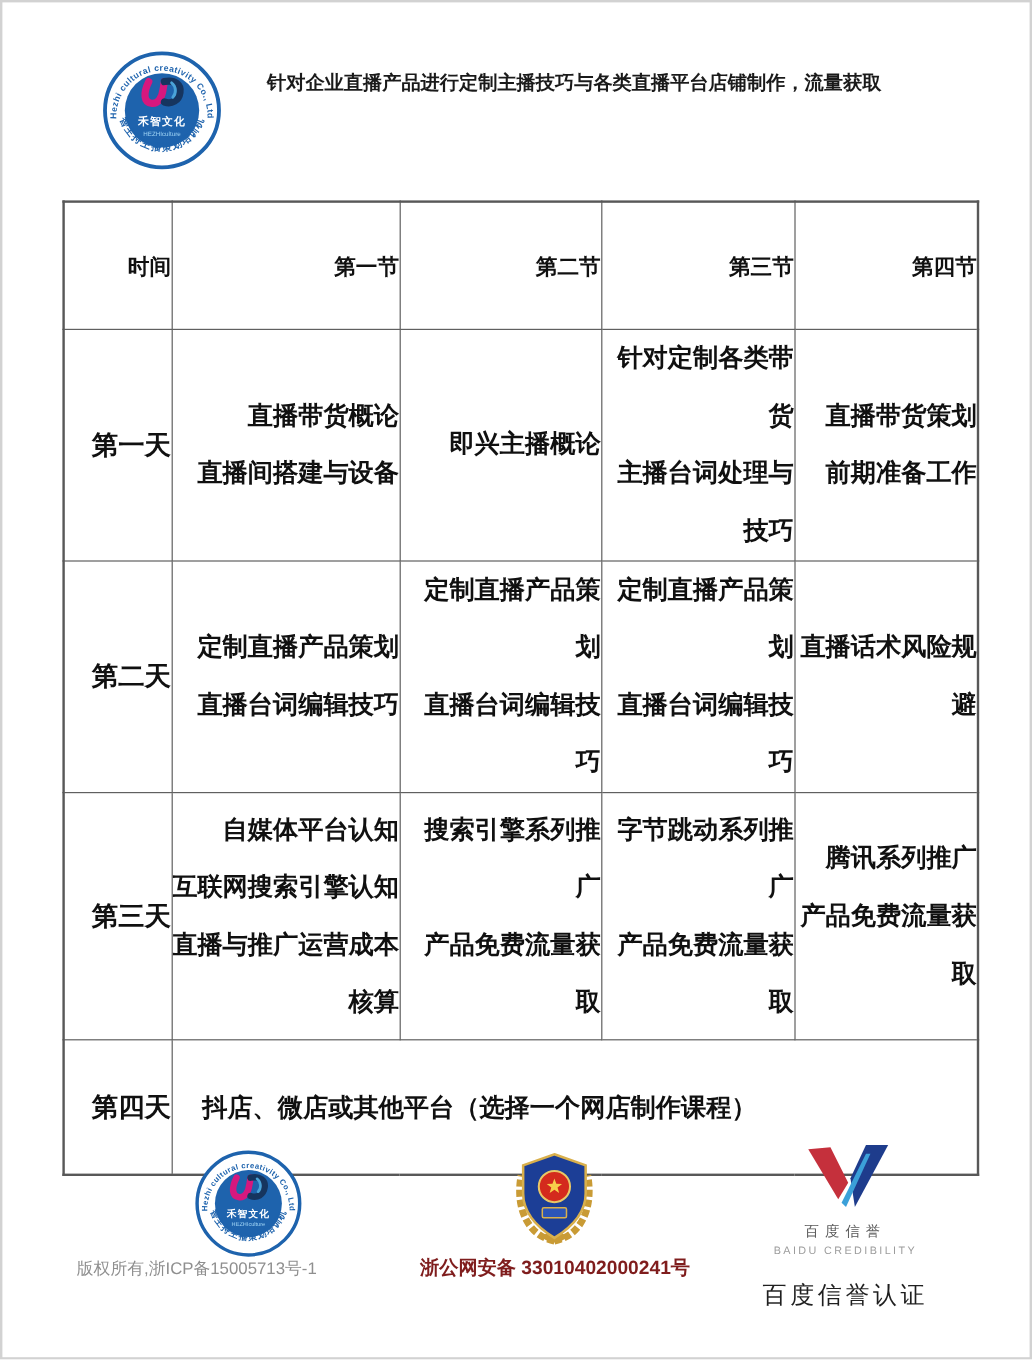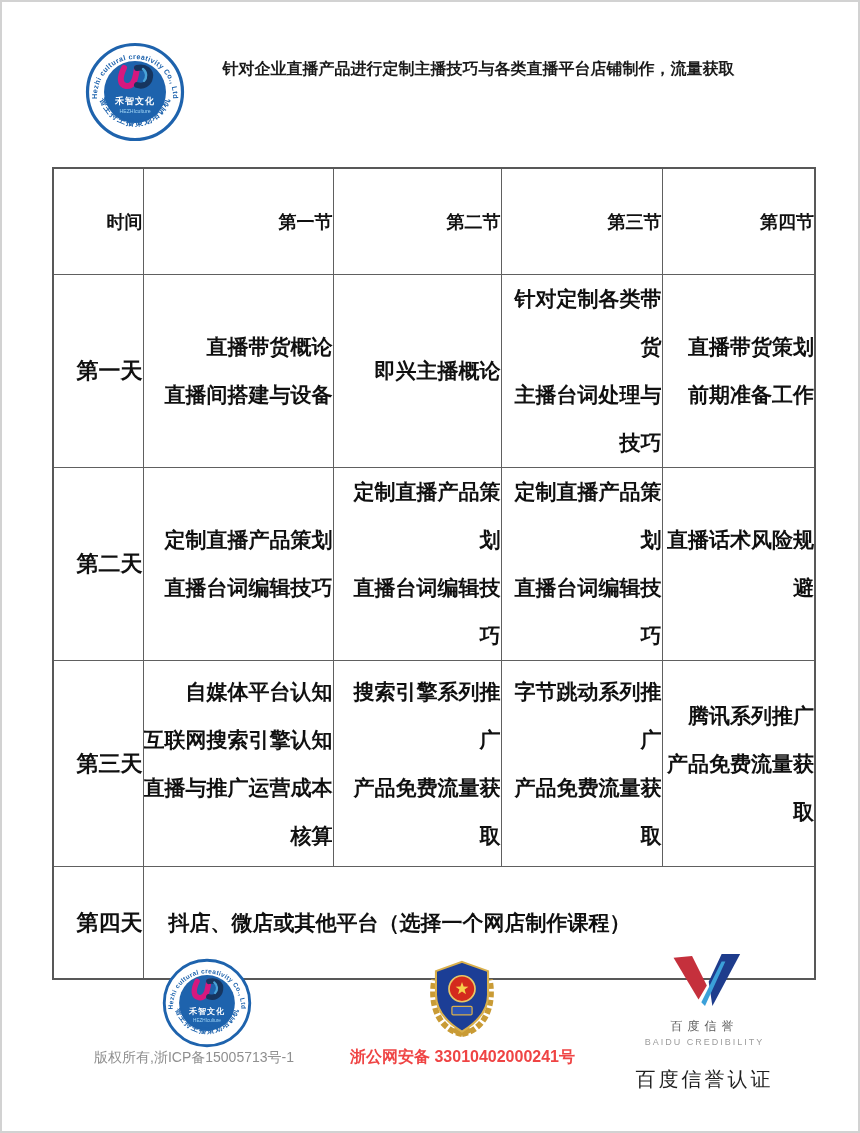--- a/index.html
+++ b/index.html
@@ -30,25 +30,25 @@
   tr.r-head td { height:105px; font-size:18px; }
   tr.r1 td { height:160px; }
   tr.r2 td { height:177px; }
   tr.r3 td { height:205px; }
   tr.r4 td { height:111px;padding-left:12px; }
   td.day { font-size:22px; }
   td.cell { font-size:21px; line-height:48px; white-space:pre-line; }
   td.cell.merged { text-align:left; padding-left:25px; line-height:normal; }
 
   
-  .copyright { position:absolute; left:62px; top:1047px; width:260px; text-align:center;
+  .copyright { position:absolute; left:62px; top:1047px; width:260px; 
     font-size:14px; color:#8f8f8f; }
   .police-badge { position:absolute; left:418px; top:952px; width:84px; height:88px; }
   .police-text { position:absolute; left:338px; top:1045px; width:245px; text-align:center;
-    font-size:16px; font-weight:bold; color:#ef4444; }
+    font-size:16px; font-weight:bold; color:#7f1d1d; }
   .baidu { position:absolute; left:625px; top:948px; width:155px; text-align:center; }
   .baidu-v { width:74px; height:60px; display:block; margin:0 auto; }
   .baidu-title { margin-top:8px; font-size:12px; color:#5a5a5a; letter-spacing:5px; }
   .baidu-sub { margin-top:2px; font-size:9px; color:#9c9c9c; letter-spacing:2px; }
   .baidu-cert { margin-top:19px; font-size:20px; font-weight:normal; color:#1f1f1f; letter-spacing:3px; }
 
   .arc-text { font-size:7.2px; fill:#1e63ad; font-weight:bold; letter-spacing:0.4px; }
   .arc-text-cn { font-size:8.4px; fill:#1e63ad; font-weight:bold; letter-spacing:1px; }
 </style>
 </head>

